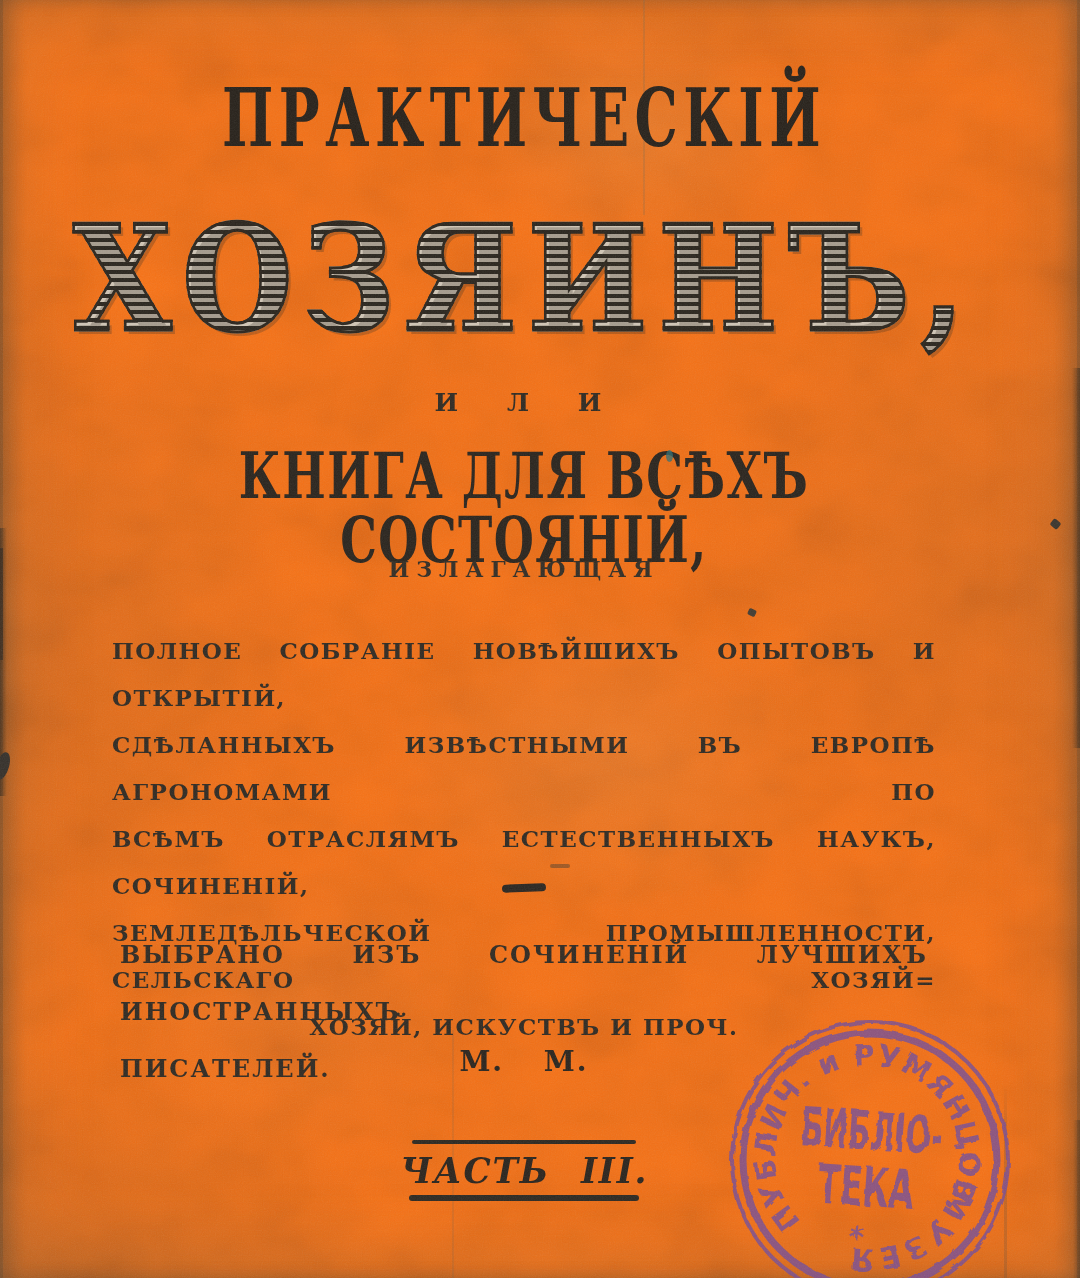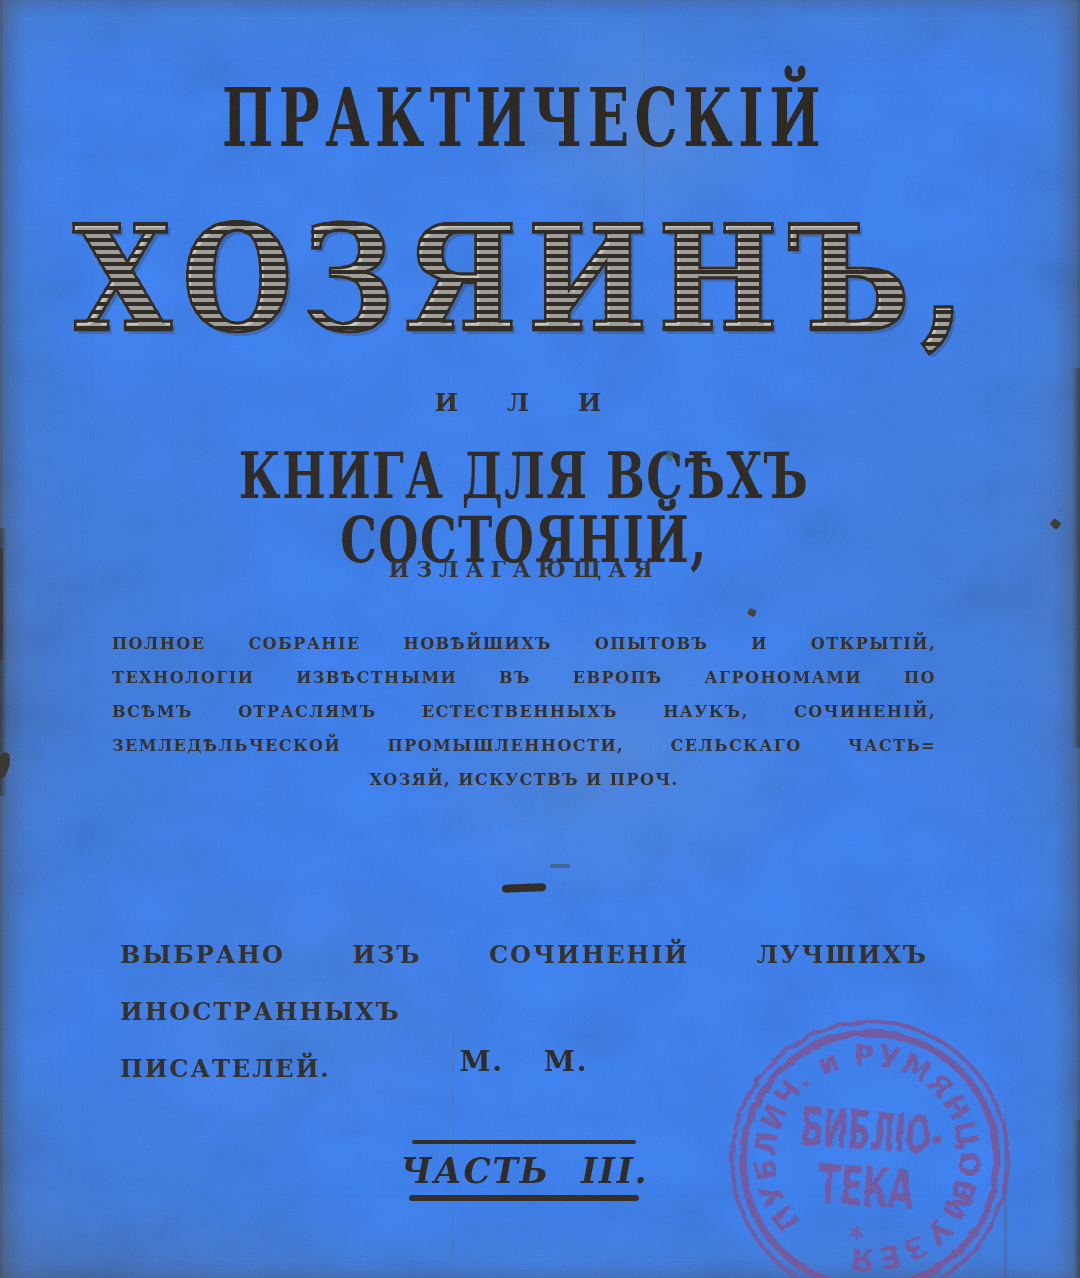--- a/index.html
+++ b/index.html
@@ -1,18 +1,18 @@
 <!DOCTYPE html>
 <html><head>
 <meta charset="utf-8">
 <style>
   html,body{margin:0;padding:0;background:#8a8578;}
   #page{
     position:relative; width:1080px; height:1278px; overflow:hidden;
-    background:#3b82f6;
+    background:#f97316;
     box-shadow: inset 0 0 90px rgba(110,100,80,.30),
                 inset 10px 0 22px -8px rgba(60,52,40,.40),
                 inset -10px 0 22px -8px rgba(60,52,40,.42);
     font-family:"DejaVu Serif","Liberation Serif",serif;
     color:#2d2820;
   }
   #page::before{
     content:""; position:absolute; inset:0; pointer-events:none;
     background:
       radial-gradient(240px 170px at 640px 130px, rgba(190,175,135,.16), transparent 70%),
@@ -63,21 +63,21 @@
     position:absolute; left:0; right:0; top:444px; text-align:center;
     font-weight:bold; font-size:64px; line-height:1; letter-spacing:2px;
     transform:scaleX(.72); color:#2a241d;
   }
   .section-word{
     position:absolute; left:0; right:0; top:558px; text-align:center;
     font-weight:bold; font-size:22px; line-height:1; letter-spacing:7px; color:#332d24;
   }
   .description{
     position:absolute; left:128px; width:824px; top:627px;
-    font-weight:bold; font-size:16px; line-height:34px; letter-spacing:1.5px;
+    font-weight:bold; font-size:23px; line-height:47px; letter-spacing:1.5px;
     color:#302a22;
   }
   .description .line{ text-align:justify; text-align-last:justify; }
   .description .line.last{ text-align:center; text-align-last:center; }
 
   .mid-dash{
     position:absolute; left:50%; top:884px; width:44px; height:8px;
     margin-left:-22px; background:#2b2620; border-radius:4px; transform:rotate(-2deg);
   }
   .mid-dash-faint{
@@ -144,23 +144,23 @@
 
   <div class="content">
     <div class="kicker">ПРАКТИЧЕСКІЙ</div>
     <div class="main-title">ХОЗЯИНЪ,</div>
     <div class="connector">И Л И</div>
     <div class="subtitle">КНИГА ДЛЯ ВСѢХЪ СОСТОЯНІЙ,</div>
     <div class="section-word">ИЗЛАГАЮЩАЯ</div>
 
     <div class="description">
       <div class="line">ПОЛНОЕ СОБРАНІЕ НОВѢЙШИХЪ ОПЫТОВЪ И ОТКРЫТІЙ,</div>
-      <div class="line">ТЕХНОЛОГІИ ИЗВѢСТНЫМИ ВЪ ЕВРОПѢ АГРОНОМАМИ ПО</div>
+      <div class="line">СДѢЛАННЫХЪ ИЗВѢСТНЫМИ ВЪ ЕВРОПѢ АГРОНОМАМИ ПО</div>
       <div class="line">ВСѢМЪ ОТРАСЛЯМЪ ЕСТЕСТВЕННЫХЪ НАУКЪ, СОЧИНЕНІЙ,</div>
-      <div class="line">ЗЕМЛЕДѢЛЬЧЕСКОЙ ПРОМЫШЛЕННОСТИ, СЕЛЬСКАГО ЧАСТЬ=</div>
+      <div class="line">ЗЕМЛЕДѢЛЬЧЕСКОЙ ПРОМЫШЛЕННОСТИ, СЕЛЬСКАГО ХОЗЯЙ=</div>
       <div class="line last">ХОЗЯЙ, ИСКУСТВЪ И ПРОЧ.</div>
     </div>
 
     <div class="mid-dash"></div>
     <div class="mid-dash-faint"></div>
 
     <div class="selection">
       <div class="line1">ВЫБРАНО ИЗЪ СОЧИНЕНІЙ ЛУЧШИХЪ ИНОСТРАННЫХЪ</div>
       <div class="line2">ПИСАТЕЛЕЙ.</div>
     </div>

